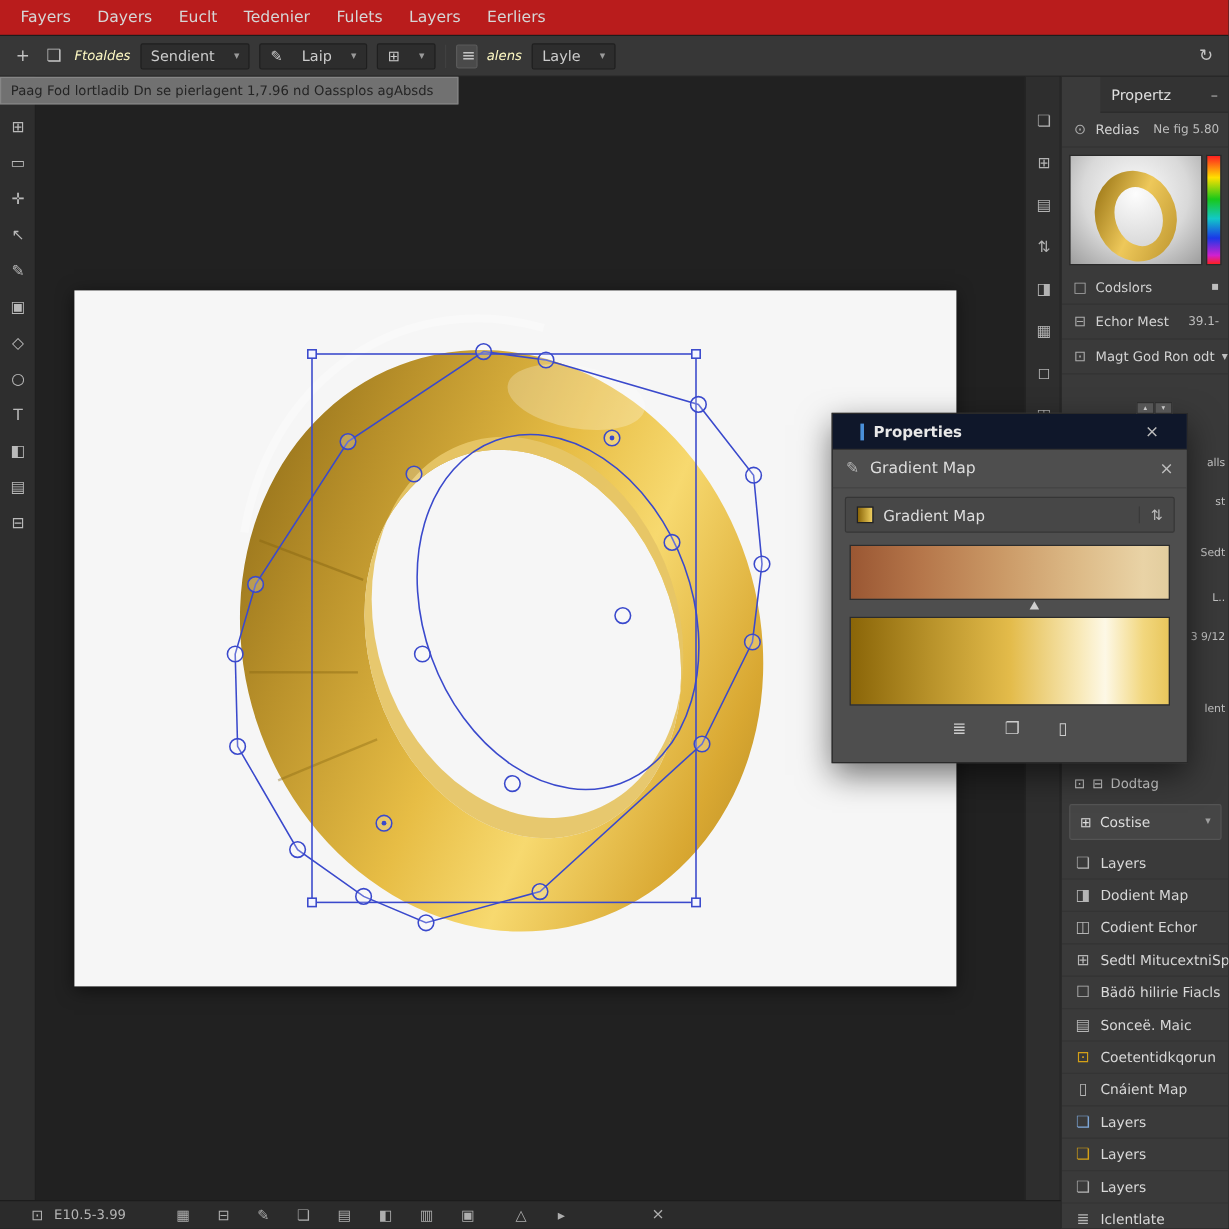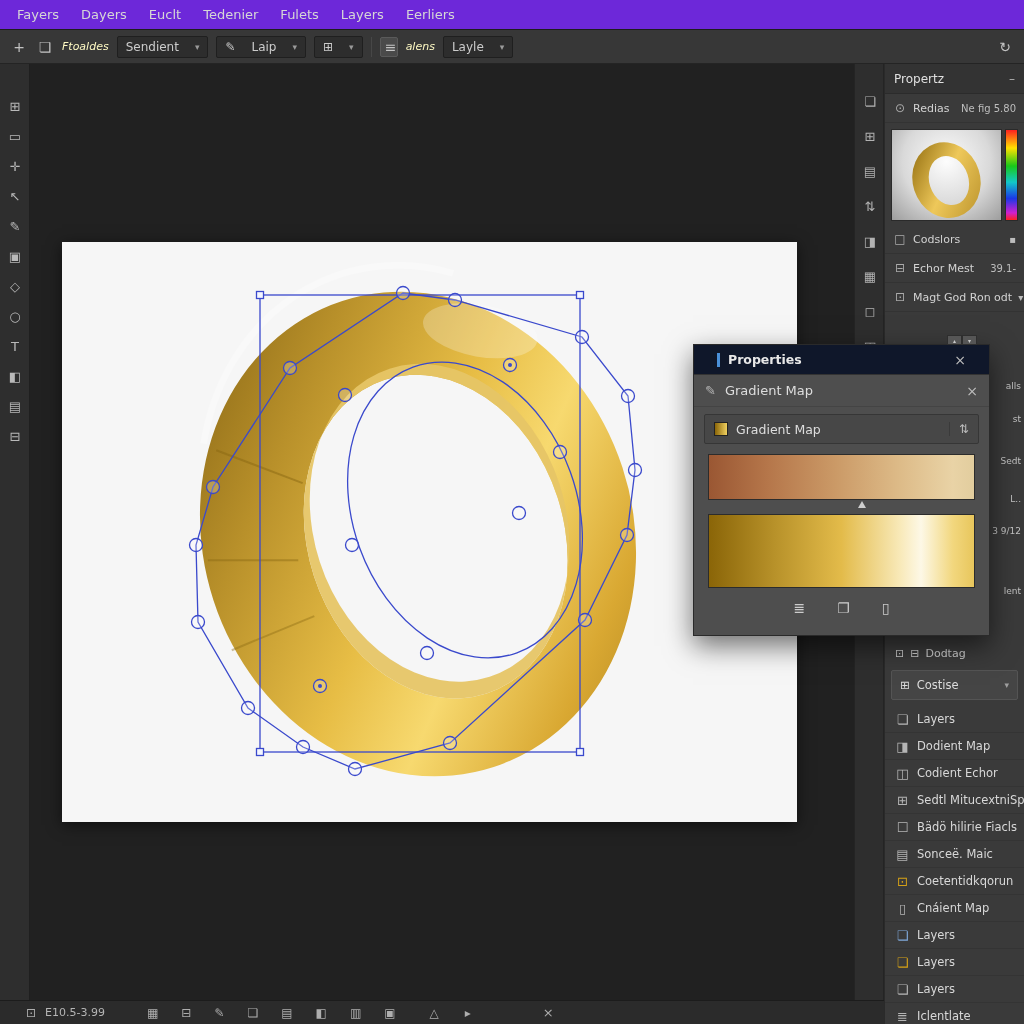--- a/index.html
+++ b/index.html
@@ -4,21 +4,21 @@
 <style>
   * { margin:0; padding:0; box-sizing:border-box; }
   html,body { background:#1b1b1b; }
   .app {
     position:relative; width:1024px; height:1024px; overflow:hidden;
     background:#2c2c2c; font-family:"DejaVu Sans","Liberation Sans",sans-serif;
     color:#cfcfcf; user-select:none;
   }
   
   .menubar { position:absolute; top:0; left:0; right:0; height:30px;
-    background:#6d28d9; border-bottom:1px solid #1d1d1d;
+    background:#b91c1c; border-bottom:1px solid #1d1d1d;
     display:flex; align-items:center; padding-left:6px; }
   .menubar .mi { padding:0 11px; font-size:13px; color:#d6d6d6; line-height:30px; cursor:default; }
   
   .optionsbar { position:absolute; top:30px; left:0; right:0; height:34px;
     background:#373737; border-bottom:1px solid #242424;
     display:flex; align-items:center; gap:8px; padding:0 10px; }
   .optionsbar .oicon { font-size:14px; color:#c3c3c3; width:18px; text-align:center; }
   .optionsbar .olabel { font-size:11px; color:#fef9c3;font-style:italic; }
   .sel { display:flex; align-items:center; gap:16px; background:#2d2d2d;
     border:1px solid #1f1f1f; border-radius:2px; height:22px; padding:0 8px;
@@ -45,21 +45,21 @@
   
   .rightstrip { position:absolute; top:64px; left:854px; width:30px; height:960px;
     background:#2e2e2e; border-left:1px solid #242424; border-right:1px solid #242424;
     padding-top:20px; }
   .rightstrip .si { display:block; width:30px; height:35px; text-align:center;
     line-height:35px; font-size:13px; color:#b2b2b2; }
   
   .rightpanel { position:absolute; top:64px; left:884px; width:140px; height:960px;
     background:#3a3a3a; overflow:hidden; border-left:1px solid #2a2a2a; }
   .rp-head { height:30px; background:#333333; border-bottom:1px solid #2b2b2b;
-    display:flex; align-items:center; padding:0 9px; font-size:12px; color:#e0e0e0; }
+    display:flex; align-items:center; padding:0 9px; font-size:12px; color:#e0e0e0;margin-left:32px; }
   .rp-head .mini { margin-left:auto; color:#b5b5b5; }
   .rp-row { height:29px; display:flex; align-items:center; gap:6px; padding:0 8px;
     border-bottom:1px solid #333333; font-size:11px; color:#d2d2d2; white-space:nowrap; overflow:hidden; }
   .rp-row .ric { font-size:12px; color:#ababab; width:14px; text-align:center; flex:none; }
   .rp-row .rval { margin-left:auto; font-size:10px; color:#bdbdbd; }
   .thumbwrap { display:flex; height:92px; margin:6px 6px 4px 6px; gap:3px; }
   .thumb { flex:1; position:relative; border:1px solid #2a2a2a;
     background:radial-gradient(circle at 50% 35%, #fdfdfd 0%, #d9d9d9 55%, #9d9d9d 100%); }
   .rainbow { width:13px; border:1px solid #2a2a2a;
     background:linear-gradient(180deg,#ff2020 0%,#ffe000 20%,#19c819 40%,#12c8c8 58%,#1a38e8 76%,#d020d0 92%,#ff2020 100%); }
@@ -150,20 +150,21 @@
     <div class="vdiv"></div>
     <span class="oicon hl">≡</span>
     <span class="olabel">alens</span>
     <div class="sel">
       <span>Layle</span>
       <span class="chev">▾</span>
     </div>
     <span class="oicon opt-right">↻</span>
   </div>
 
+  <div class="tiphint">Paag Fod lortladib Dn se pierlagent 1,7.96 nd Oassplos agAbsds</div>
 
   <div class="lefttools">
     <span class="ti">⊞</span>
     <span class="ti">▭</span>
     <span class="ti">✛</span>
     <span class="ti">↖</span>
     <span class="ti">✎</span>
     <span class="ti">▣</span>
     <span class="ti">◇</span>
     <span class="ti">○</span>

